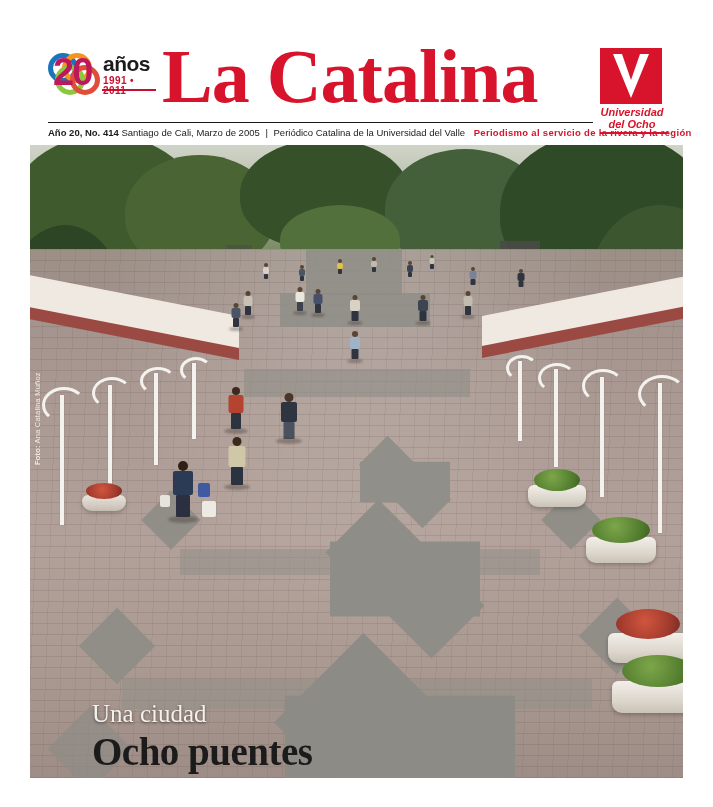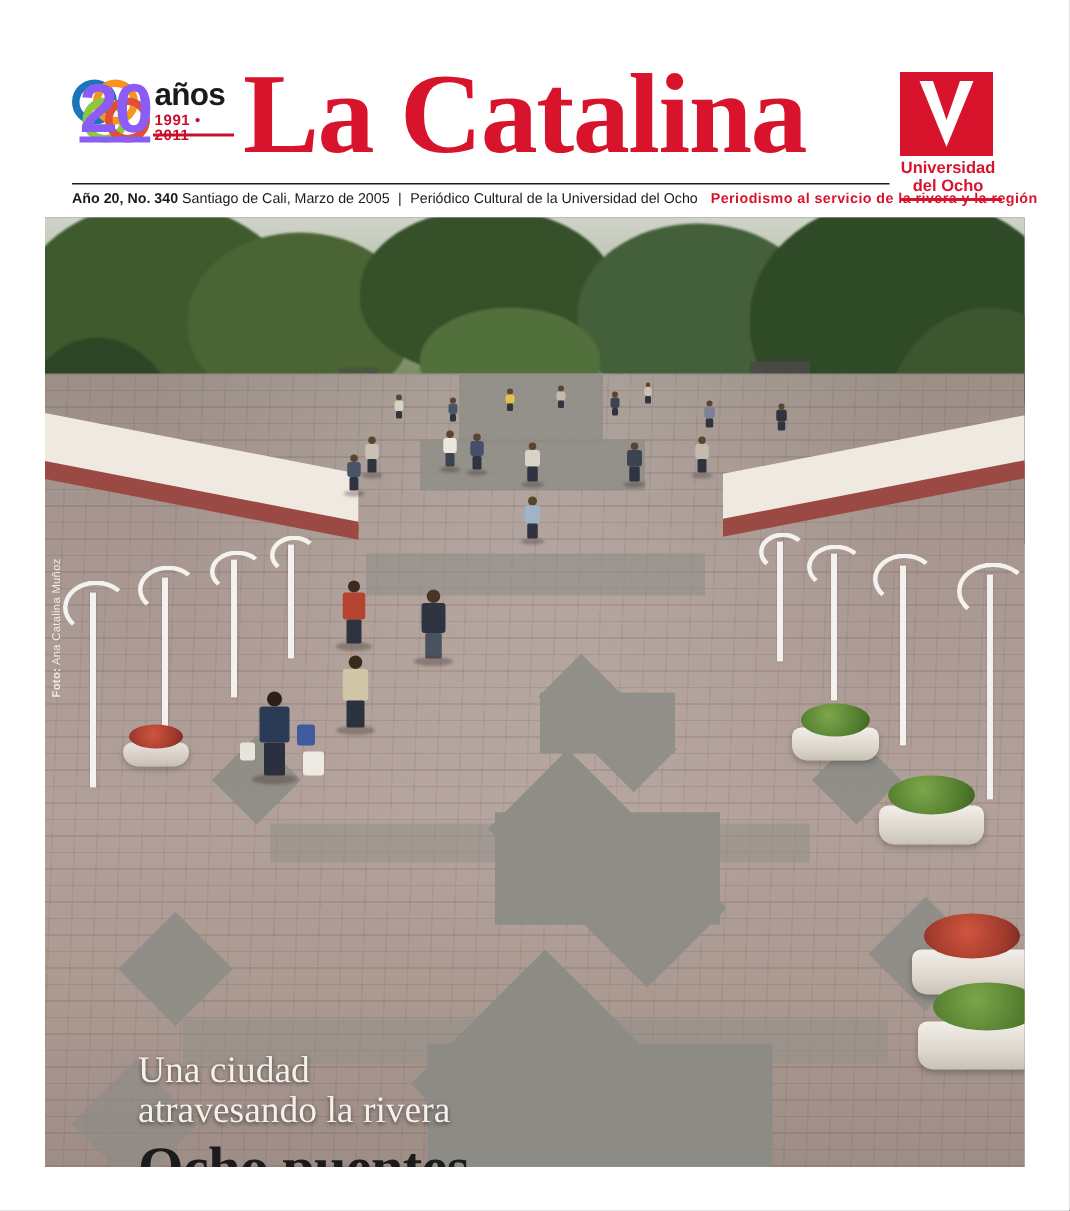--- a/index.html
+++ b/index.html
@@ -53,26 +53,25 @@
   .ring.r2 { left: 14px; top: 2px;  width: 30px; height: 30px; border: 5px solid #f7941e; }
   .ring.r3 { left: 7px;  top: 14px; width: 30px; height: 30px; border: 5px solid #8dc63f; }
   .ring.r4 { left: 22px; top: 14px; width: 30px; height: 30px; border: 5px solid #e04e39; }
 
   .anniv-20 {
     position: absolute;
     left: 5px;
     top: 6px;
     font-family: "Liberation Sans", sans-serif;
     font-weight: bold;
-    font-size: 46px;
+    font-size: 38px;
     line-height: 38px;
-    color: #8b5cf6;
+    color: #be185d;
     letter-spacing: -2px;
     z-index: 3;
-    text-decoration: underline;
   }
   .anniv-anos {
     position: absolute;
     left: 55px;
     top: 6px;
     font-family: "Liberation Sans", sans-serif;
     font-weight: bold;
     font-size: 21px;
     line-height: 21px;
     color: #1b1b1b;
@@ -110,20 +109,21 @@
     letter-spacing: -1px;
   }
 
   
   .univalle {
     position: absolute;
     left: 600px;
     top: 48px;
     width: 72px;
     height: 78px;
+    font-style: italic;
   }
   .univalle-box {
     position: absolute;
     left: 0;
     top: 0;
     width: 62px;
     height: 56px;
     background: #d7142b;
   }
   .univalle-v {
@@ -523,24 +523,24 @@
       <div class="univalle-txt">
         <span>Universidad</span><br>
         <span>del Ocho</span>
       </div>
       <div class="univalle-rule"></div>
     </div>
 
     <div class="mast-rule"></div>
 
     <div class="mast-sub">
-      <span class="issue">Año 20, No. 340</span>
+      <span class="issue">Año 20, No. 414</span>
       <span>Santiago de Cali, Marzo de 2005</span>
       <span class="sep">|</span>
-      <span>Periódico Cultural de la Universidad del Ocho</span>
+      <span>Periódico Catalina de la Universidad del Valle</span>
       <span class="slogan">Periodismo al servicio de la rivera y la región</span>
     </div>
   </div>
 
   <div class="photo-frame">
     <div class="photo">
 
       <div class="ph-sky"></div>
 
       <div>
@@ -758,21 +758,20 @@
       </div>
 
       <div class="photo-credit">
         <b>Foto:</b>
         <span>Ana Catalina Muñoz</span>
       </div>
 
       <div class="headline">
         <div class="hl-kicker">
           <div>Una ciudad</div>
-          <div>atravesando la rivera</div>
         </div>
         <div class="hl-main">
           <div>Ocho puentes</div>
 
         </div>
 
       </div>
 
     </div>
   </div>

